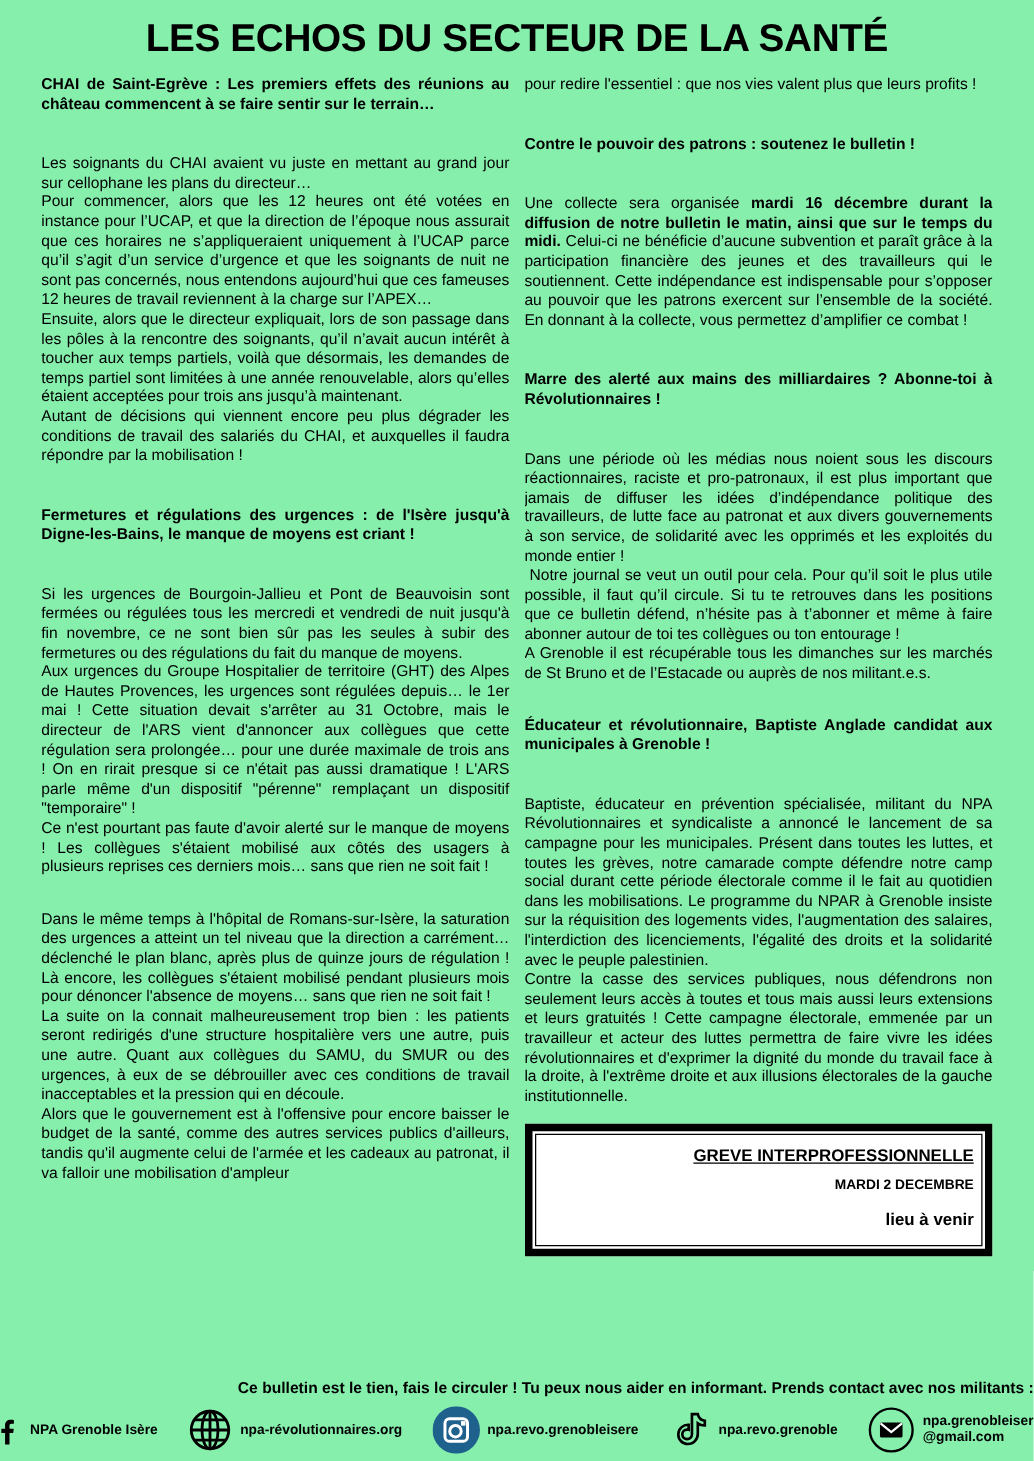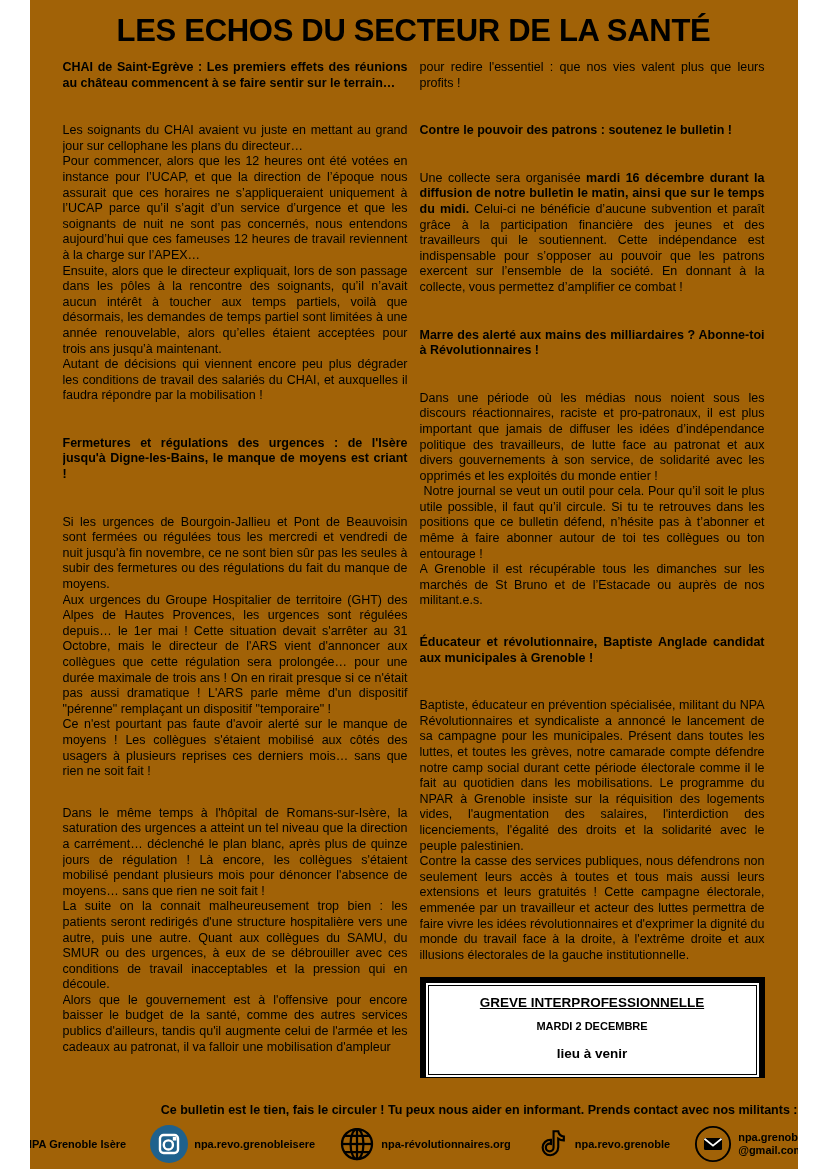--- a/index.html
+++ b/index.html
@@ -1,20 +1,20 @@
 <!DOCTYPE html>
 <html><head>
 <meta charset="utf-8">
 <style>
   html,body { margin:0; padding:0; background:#fff; }
   .page {
     position:relative;
-    width:768px; height:1169px;
+    width:827px; height:1169px;
     margin:0 auto;
-    background:#a16207;
+    background:#86efac;
     color:#000;
     font-family:"Liberation Sans", sans-serif;
     overflow:hidden;
   }
   .title {
     text-align:center;
     font-size:31px;
     font-weight:bold;
     letter-spacing:-0.3px;
     margin:13px 0 11px 0;
@@ -41,21 +41,21 @@
   b { font-weight:bold; }
 
   .strike-box {
     margin-top:14px;
     border:6px solid #000;
     padding:2px;
     background:#fff;
   }
   .strike-inner {
     border:1px solid #000;
-    text-align:center;
+    text-align:right;
     padding:9px 6px 13px 6px;
   }
   .strike-title { font-weight:bold; font-size:13.5px; text-decoration:underline; }
   .strike-date  { font-weight:bold; font-size:11px;  margin-top:8px; }
   .strike-place { font-weight:bold; font-size:13.5px; margin-top:11px; }
 
   .footer {
     position:absolute;
     left:0; right:0; bottom:5px;
   }
@@ -133,52 +133,52 @@
 
     <div class="socials">
 
       <div class="social">
         <span class="icon">
           <svg width="24" height="40" viewBox="0 0 24 24" aria-hidden="true">
             <path d="M13.6 23.5v-9.2h2.95l.45-3.4h-3.4V8.6c0-.98.28-1.65 1.7-1.65h1.8V3.9c-.32-.04-1.4-.14-2.65-.14-2.6 0-4.4 1.6-4.4 4.5v2.64H7.1v3.4h2.95v9.2h3.55z" fill="#000"></path>
           </svg>
         </span>
         <span class="social-label">NPA Grenoble Isère</span>
-      </div>
-
-      <div class="social">
-        <span class="icon">
-          <svg width="38" height="38" viewBox="0 0 24 24" aria-hidden="true">
-            <circle cx="12" cy="12" r="12" fill="#1f618d"></circle>
-            <rect x="6.3" y="6.3" width="11.4" height="11.4" rx="2.3" fill="none" stroke="#fff" stroke-width="1.5"></rect>
-            <circle cx="11.6" cy="12.6" r="2.9" fill="none" stroke="#fff" stroke-width="1.5"></circle>
-            <rect x="14.4" y="7.5" width="2.3" height="2.3" fill="#fff"></rect>
-          </svg>
-        </span>
-        <span class="social-label">npa.revo.grenobleisere</span>
       </div>
 
       <div class="social">
         <span class="icon">
           <svg width="36" height="36" viewBox="0 0 24 24" aria-hidden="true">
             <g fill="none" stroke="#000" stroke-width="1.5">
               <circle cx="12" cy="12" r="10"></circle>
               <ellipse cx="12" cy="12" rx="4.3" ry="10"></ellipse>
               <path d="M2 12h20"></path>
               <path d="M3.4 6.6h17.2"></path>
               <path d="M3.4 17.4h17.2"></path>
               <path d="M12 2v20"></path>
             </g>
           </svg>
         </span>
         <span class="social-label">npa-révolutionnaires.org</span>
       </div>
 
       <div class="social">
         <span class="icon">
+          <svg width="38" height="38" viewBox="0 0 24 24" aria-hidden="true">
+            <circle cx="12" cy="12" r="12" fill="#1f618d"></circle>
+            <rect x="6.3" y="6.3" width="11.4" height="11.4" rx="2.3" fill="none" stroke="#fff" stroke-width="1.5"></rect>
+            <circle cx="11.6" cy="12.6" r="2.9" fill="none" stroke="#fff" stroke-width="1.5"></circle>
+            <rect x="14.4" y="7.5" width="2.3" height="2.3" fill="#fff"></rect>
+          </svg>
+        </span>
+        <span class="social-label">npa.revo.grenobleisere</span>
+      </div>
+
+      <div class="social">
+        <span class="icon">
           <svg width="34" height="34" viewBox="0 0 24 24" aria-hidden="true">
             <path d="M16.4 3c.35 2.05 1.85 3.5 3.95 3.75v2.7c-1.45.03-2.8-.4-3.95-1.2v5.95c0 3.2-2.5 5.7-5.6 5.7-3.05 0-5.4-2.35-5.4-5.4 0-3.2 2.65-5.6 5.85-5.45v2.85c-.3-.08-.6-.13-.9-.13-1.5 0-2.7 1.2-2.7 2.7s1.2 2.7 2.7 2.7c1.55 0 2.75-1.2 2.75-2.7V3h3.3z" fill="none" stroke="#000" stroke-width="1.5"></path>
           </svg>
         </span>
         <span class="social-label">npa.revo.grenoble</span>
       </div>
 
       <div class="social">
         <span class="icon">
           <svg width="38" height="38" viewBox="0 0 24 24" aria-hidden="true">

